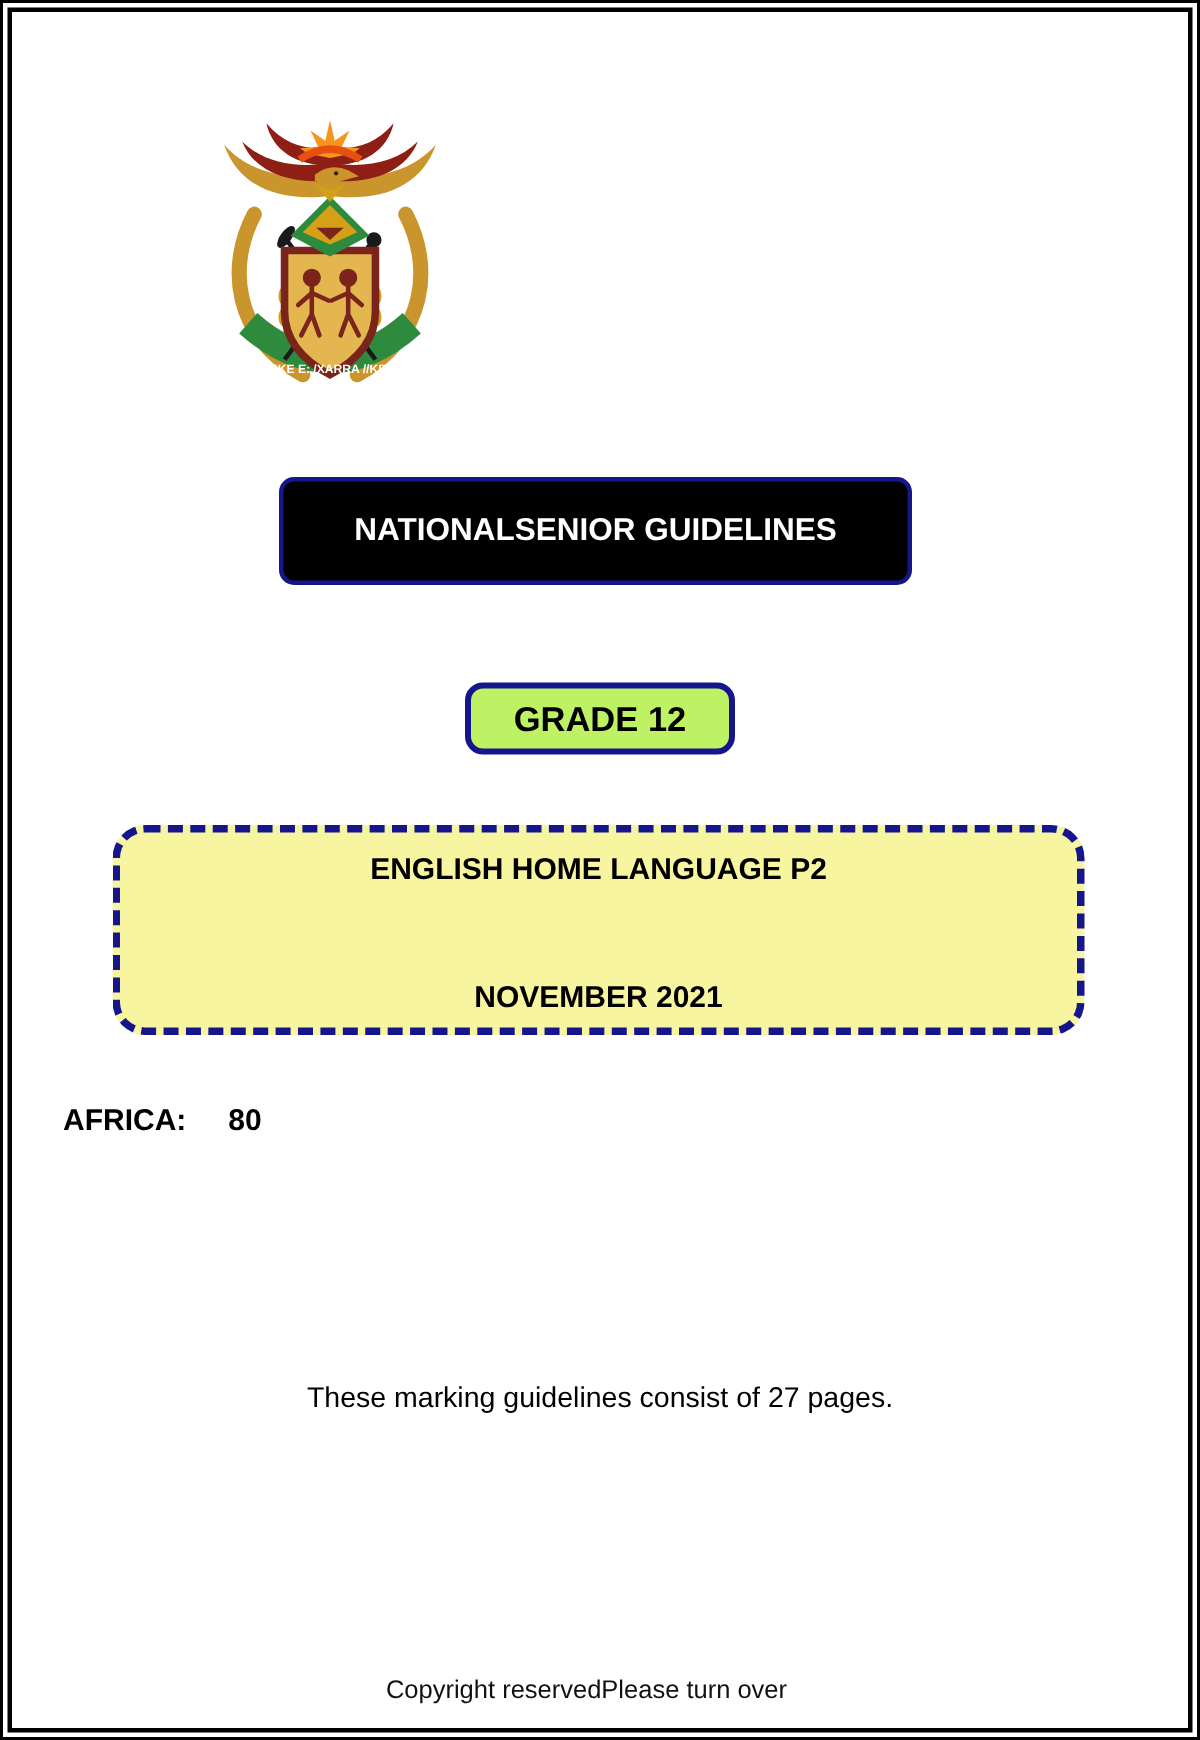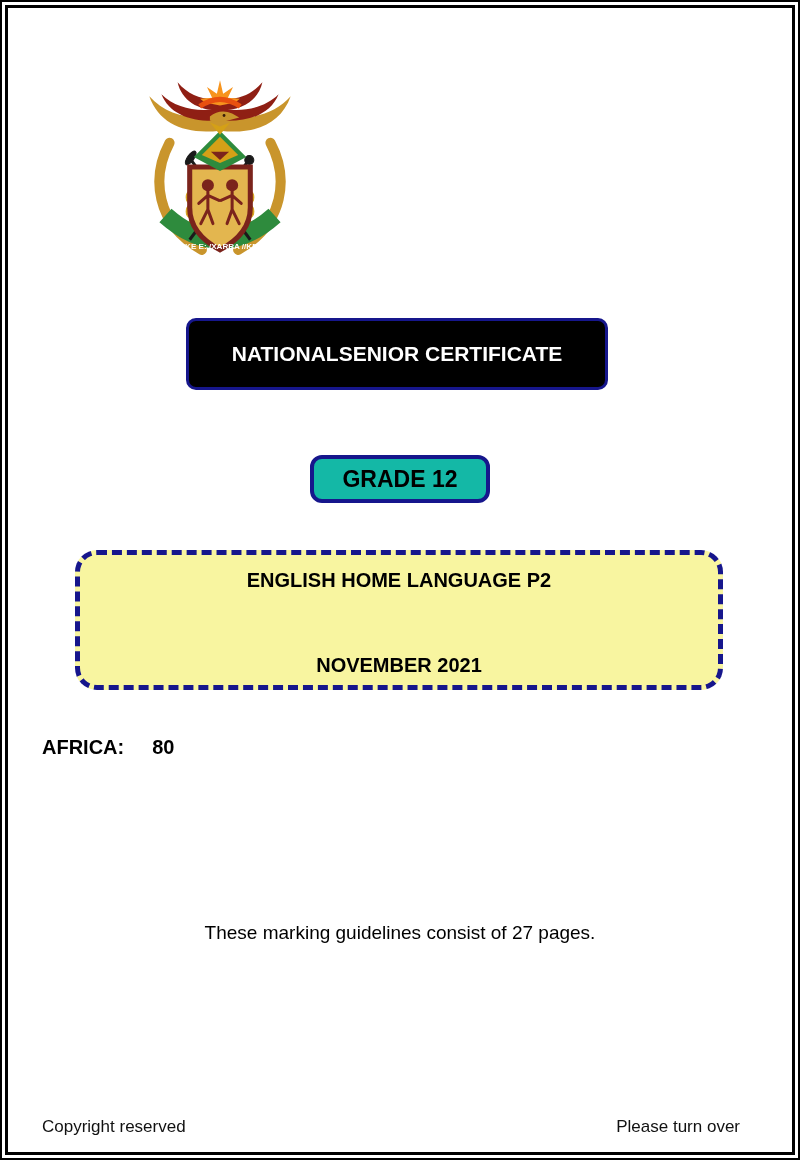--- a/index.html
+++ b/index.html
@@ -27,21 +27,21 @@
     position:absolute;left:186px;top:318px;width:422px;height:72px;
     background:#000;border:3px solid #16168c;border-radius:10px;
     box-sizing:border-box;
     display:flex;flex-direction:row;align-items:center;justify-content:center;
     color:#fff;font-weight:bold;font-size:21px;line-height:26px;text-align:center;
   }
 
   
   .grade-box{
     position:absolute;left:310px;top:455px;width:180px;height:48px;
-    background:#14b8a6;border:4px solid #16168c;border-radius:12px;
+    background:#bef264;border:4px solid #16168c;border-radius:12px;
     box-sizing:border-box;
     display:flex;align-items:center;justify-content:center;
     font-weight:bold;font-size:23px;color:#000;
   }
 
   
   .exam-box{
     position:absolute;left:75px;top:550px;width:648px;height:140px;
     background:#f8f5a0;border:5px dashed #16168c;border-radius:22px;
     box-sizing:border-box;
@@ -50,21 +50,21 @@
     text-align:center;font-weight:bold;font-size:20px;color:#000;gap:44px;
   }
 
   .marks-line{position:absolute;left:42px;top:736px;font-weight:bold;font-size:20px;}
   .marks-line .val{margin-left:28px;}
 
   .pages-note{position:absolute;left:0;top:922px;width:100%;text-align:center;font-weight:normal;font-size:19px;}
 
   .footer{
     position:absolute;left:42px;right:60px;top:1117px;
-    display:flex;justify-content:space-between;
+    display:flex;justify-content:center;
     font-size:17px;color:#111;
   }
 </style>
 </head>
 <body>
 
 <div class="page">
   <div class="border-outer"></div>
   <div class="border-inner"></div>
 
@@ -127,21 +127,21 @@
       <polygon fill="#f7941d" points="60.3,34.5 72.2,33.5 67.1,22.7 76.9,29.5 80,16 83.1,29.5 92.9,22.7 87.8,33.5 99.7,34.5 95,38 80,41 65,38"></polygon>
       <path d="M60,42 Q80,28 100,42" stroke="#e8500f" stroke-width="5" fill="none"></path>
     </g>
 
     <text x="80" y="183" text-anchor="middle" font-size="8" font-weight="bold" fill="#ffffff" font-family="Liberation Sans, sans-serif">!KE E: /XARRA //KE</text>
   </svg>
 
 
   <div class="nsc-box">
     <div>NATIONAL</div>
-    <div>SENIOR CERTIFICATE</div>
+    <div>SENIOR GUIDELINES</div>
   </div>
 
   <div class="grade-box">
     <span>GRADE 12</span>
   </div>
 
   <div class="exam-box">
     <div>ENGLISH HOME LANGUAGE P2</div>
     <div>NOVEMBER 2021</div>
   </div>

